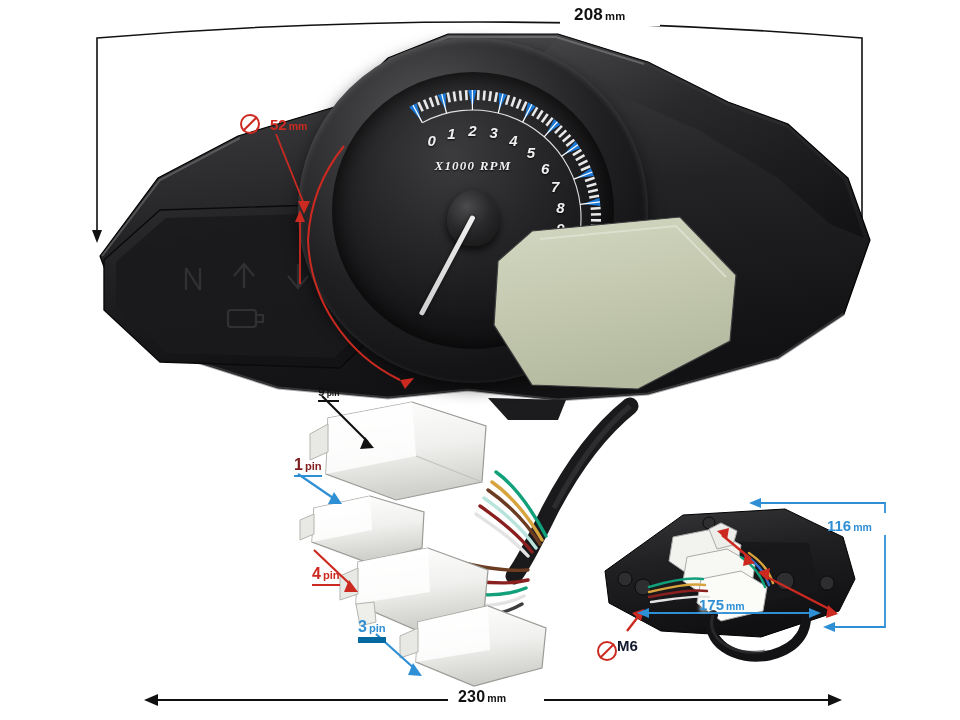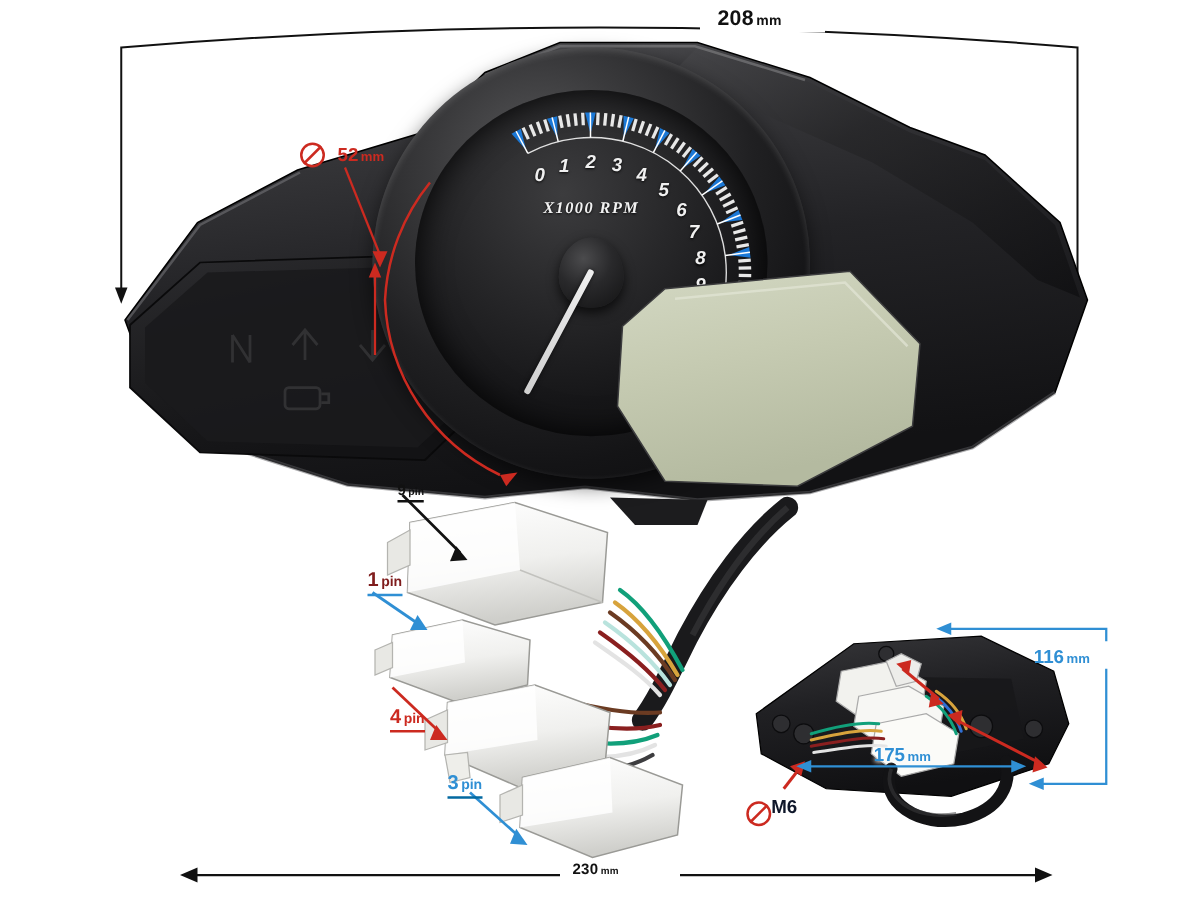--- a/index.html
+++ b/index.html
@@ -326,21 +326,21 @@
 
     <div class="lbl" style="left:18px;top:-5px;font-size:12px;color:#111;border-bottom:2px solid #111;padding-bottom:1px;">
       <span>9</span><span class="unit">pin</span>
     </div>
     <div class="lbl" style="left:-6px;top:66px;font-size:16px;color:#7f1d1d;border-bottom:2px solid #2f8fd4;padding-bottom:1px;">
       <span>1</span><span class="unit">pin</span>
     </div>
     <div class="lbl" style="left:12px;top:143px;font-size:16px;color:#cc2a20;border-bottom:2px solid #cc2a20;padding-bottom:1px;margin-top:32px;">
       <span>4</span><span class="unit">pin</span>
     </div>
-    <div class="lbl" style="left:58px;top:228px;font-size:16px;color:#2f8fd4;border-bottom:2px solid #0369a1;padding-bottom:1px;">
+    <div class="lbl" style="left:58px;top:228px;font-size:16px;color:#2f8fd4;border-bottom:6px solid #0369a1;padding-bottom:1px;">
       <span>3</span><span class="unit">pin</span>
     </div>
   </div>
 
   <div id="back">
     <svg width="290" height="180" viewBox="0 0 290 180">
       <defs>
         <linearGradient id="backg" x1="0" y1="0" x2="0.3" y2="1">
           <stop offset="0%" stop-color="#38383b"></stop>
           <stop offset="45%" stop-color="#202023"></stop>
@@ -419,17 +419,17 @@
       <span>M6</span>
     </div>
   </div>
 
   <svg class="abs" style="left:0;top:680px;" width="960" height="40">
     <line x1="154" y1="20" x2="832" y2="20" stroke="#111" stroke-width="1.8"></line>
     <path d="M144,20 l14,-6 v12 z" fill="#111"></path>
     <path d="M842,20 l-14,-6 v12 z" fill="#111"></path>
     <rect x="448" y="8" width="96" height="24" fill="#fff"></rect>
   </svg>
-  <div class="dimtxt" style="left:458px;top:688px;font-size:12px;color:#111;">
+  <div class="dimtxt" style="left:458px;top:688px;font-size:16px;color:#111;">
     <span>230</span><span class="unit">mm</span>
   </div>
 
 </div>
 
 </body></html>

